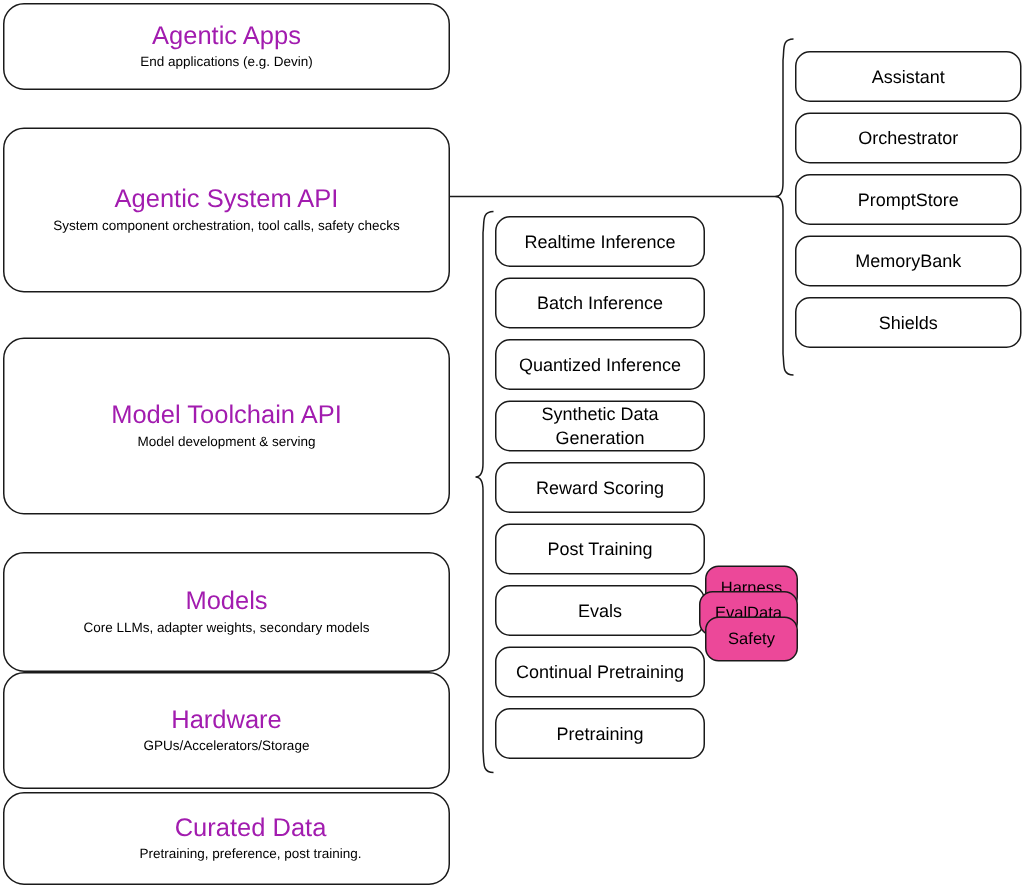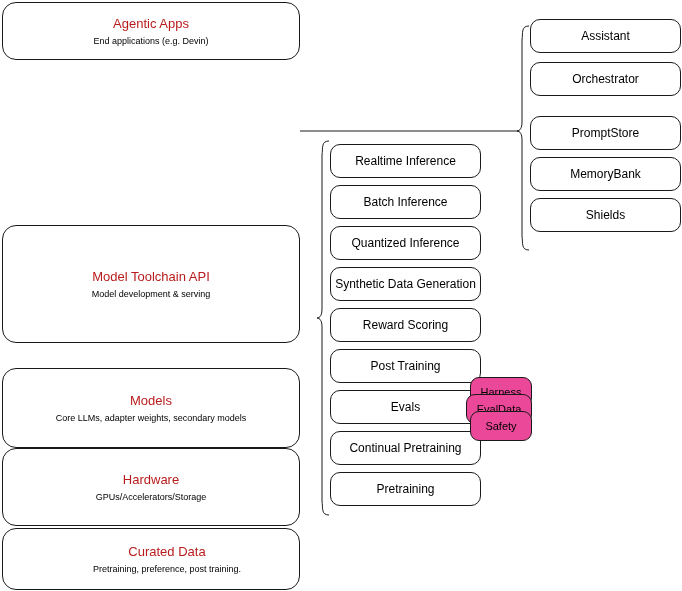--- a/index.html
+++ b/index.html
@@ -34,41 +34,41 @@
     text-align: center;
   }
 
   
   .layer {
     left: 2px;
     width: 298px;
     border-radius: 14px;
   }
   .layer .title {
-    font-size: 13px;
+    font-size: 17px;
     line-height: 17px;
-    color: #b91c1c;
+    color: #a21caf;
   }
   .layer .subtitle {
     font-size: 9px;
     line-height: 13px;
     margin-top: 3px;
     color: #000;
   }
 
   
   .cap {
     height: 34px;
     border-radius: 10px;
   }
   .cap .title {
     font-size: 12px;
     line-height: 16px;
   }
-  .mid { left: 330px; width: 151px; }
+  .mid { left: 330px; width: 140px; }
   .right { left: 530px; width: 151px; }
 
   
   .tag {
     position: absolute;
     box-sizing: border-box;
     border: 1.6px solid #1a1a1a;
     border-radius: 9px;
     background: #ec4899;
     display: flex;
@@ -120,20 +120,24 @@
              C 320 318 322 321 322 327
              L 322 501
              C 323 508 321 515 329 515"></path>
   </svg>
 
   <div class="node layer" style="top:2px; height:58px;">
     <div class="title">Agentic Apps</div>
     <div class="subtitle">End applications (e.g. Devin)</div>
   </div>
 
+  <div class="node layer" style="top:85px; height:110px;">
+    <div class="title">Agentic System API</div>
+    <div class="subtitle">System component orchestration, tool calls, safety checks</div>
+  </div>
 
   <div class="node layer" style="top:225px; height:118px;">
     <div class="title">Model Toolchain API</div>
     <div class="subtitle">Model development &amp; serving</div>
   </div>
 
   <div class="node layer" style="top:368px; height:80px;">
     <div class="title">Models</div>
     <div class="subtitle">Core LLMs, adapter weights, secondary models</div>
   </div>
@@ -173,24 +177,24 @@
     <div class="title">Pretraining</div>
   </div>
   <div class="node cap mid" style="top:431px;">
     <div class="title">Continual Pretraining</div>
   </div>
 
   <div class="tag" style="left:470px; top:377px; width:62px;">Harness</div>
   <div class="tag" style="left:466px; top:394px; width:66px;">EvalData</div>
   <div class="tag" style="left:470px; top:411px; width:62px;">Safety</div>
 
-  <div class="node cap right" style="top:19px;">
+  <div class="node cap right" style="top:34px;">
     <div class="title">Assistant</div>
   </div>
-  <div class="node cap right" style="top:62px;">
+  <div class="node cap right" style="top:75px;">
     <div class="title">Orchestrator</div>
   </div>
   <div class="node cap right" style="top:116px;">
     <div class="title">PromptStore</div>
   </div>
   <div class="node cap right" style="top:157px;">
     <div class="title">MemoryBank</div>
   </div>
   <div class="node cap right" style="top:198px;">
     <div class="title">Shields</div>

